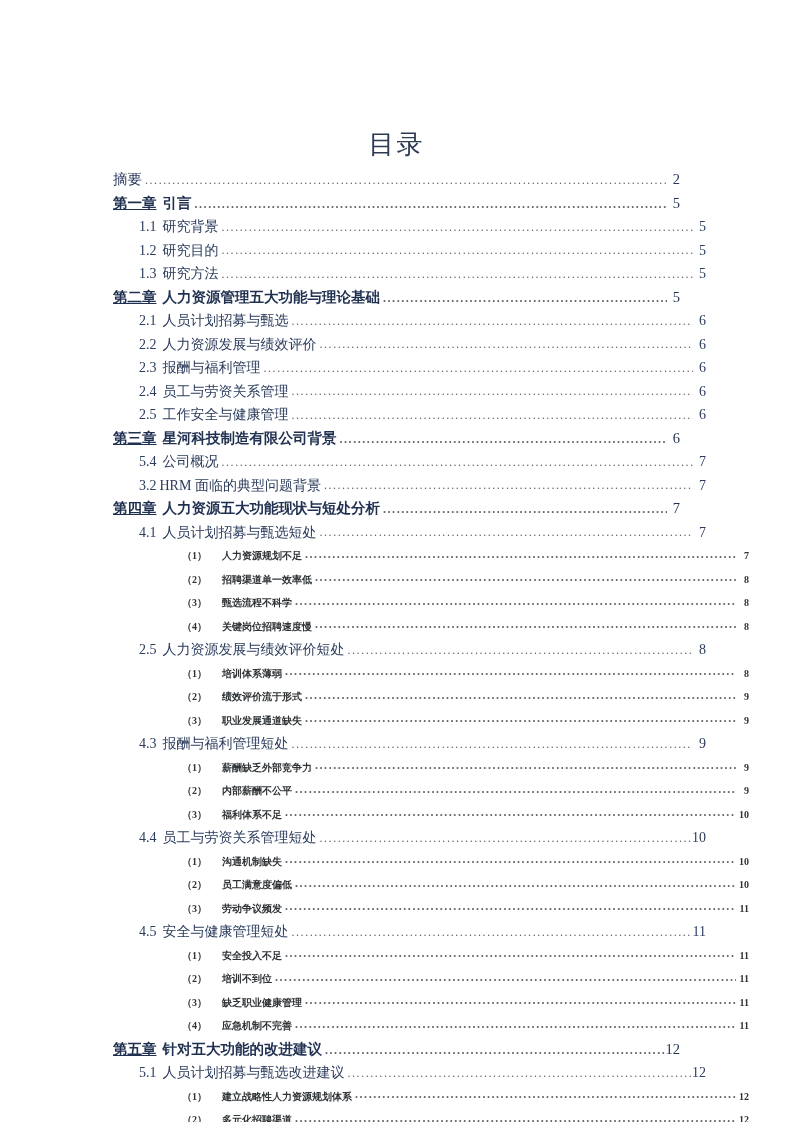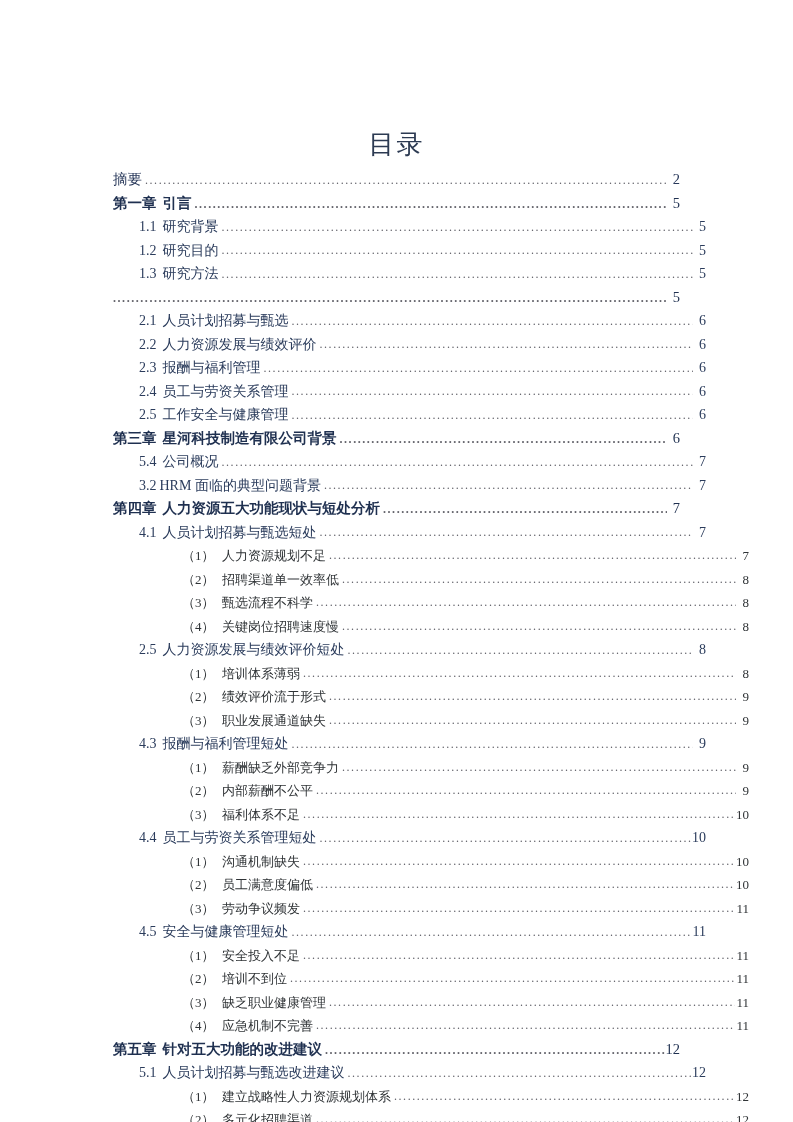--- a/index.html
+++ b/index.html
@@ -100,38 +100,38 @@
   }
   .lvl0 .pageno { color: #28385a; }
 
   
   .lvl1 {
     font-size: 14.5px;
     color: #1f3050;
     font-weight: 700;
     padding-left: 0px;
   }
-  .lvl1 .label .chapnum { font-weight: 700; }
+  .lvl1 .label .chapnum { font-weight: 700; text-decoration: underline; }
   .lvl1 .label .chaptext { font-weight: 700; }
   .lvl1 .pageno { color: #1f3050; font-weight: 400; }
 
   
   .lvl2 {
     font-size: 14px;
     color: #2b3c5c;
     font-weight: 400;
     padding-left: 26px;
   }
   .lvl2 .pageno { color: #2b3c5c; }
 
   
   .lvl3 {
-    font-size: 13px;
+    font-size: 10px;
     color: #2f3336;
-    font-weight: 400;
+    font-weight: 700;
     padding-left: 69px;
   }
   .lvl3 .label .marker {
     display: inline-block;
     min-width: 40px;
   }
   .lvl3 .pageno { color: #2f3336; }
 
   .nbsp-gap { display: inline-block; width: 6px; }
 </style>
@@ -162,20 +162,21 @@
         <span class="label"><span>1.2</span><span class="nbsp-gap"></span><span>研究目的</span></span>
         <span class="leader"></span>
         <span class="pageno">5</span>
       </div>
       <div class="toc-entry lvl2">
         <span class="label"><span>1.3</span><span class="nbsp-gap"></span><span>研究方法</span></span>
         <span class="leader"></span>
         <span class="pageno">5</span>
       </div>
       <div class="toc-entry lvl1">
+        <span class="label"><span class="chapnum">第二章</span><span class="nbsp-gap"></span><span class="chaptext">人力资源管理五大功能与理论基础</span></span>
         <span class="leader"></span>
         <span class="pageno">5</span>
       </div>
       <div class="toc-entry lvl2">
         <span class="label"><span>2.1</span><span class="nbsp-gap"></span><span>人员计划招募与甄选</span></span>
         <span class="leader"></span>
         <span class="pageno">6</span>
       </div>
       <div class="toc-entry lvl2">
         <span class="label"><span>2.2</span><span class="nbsp-gap"></span><span>人力资源发展与绩效评价</span></span>

